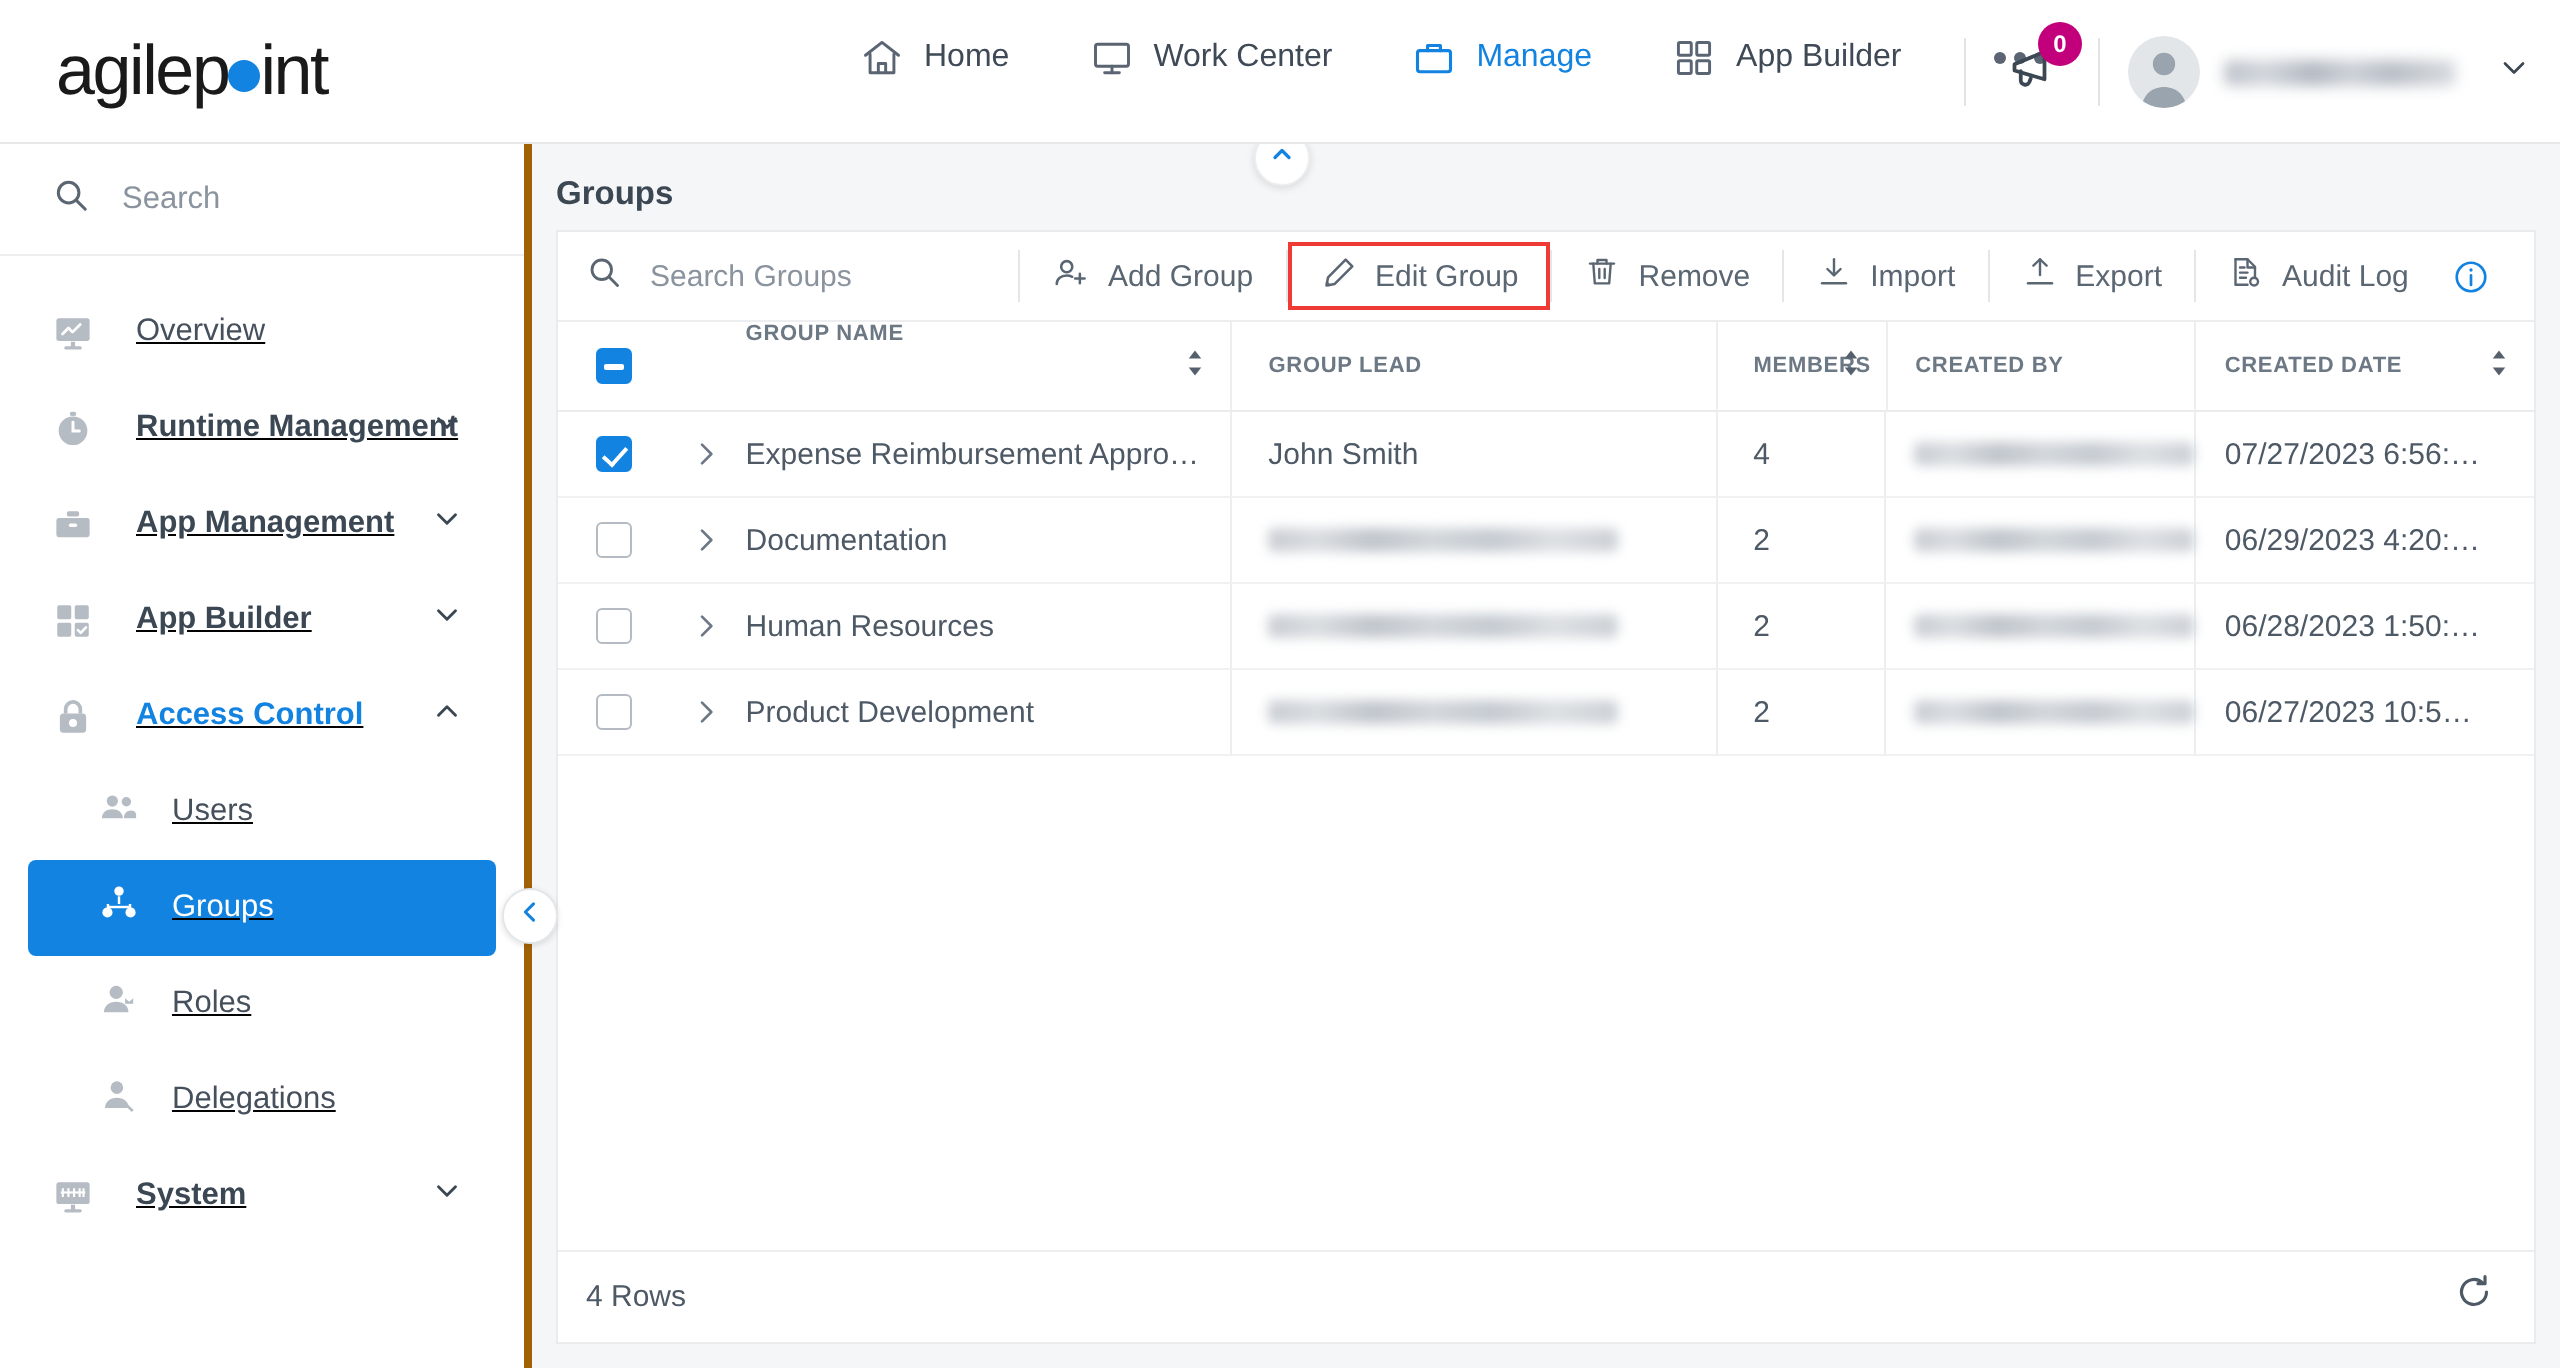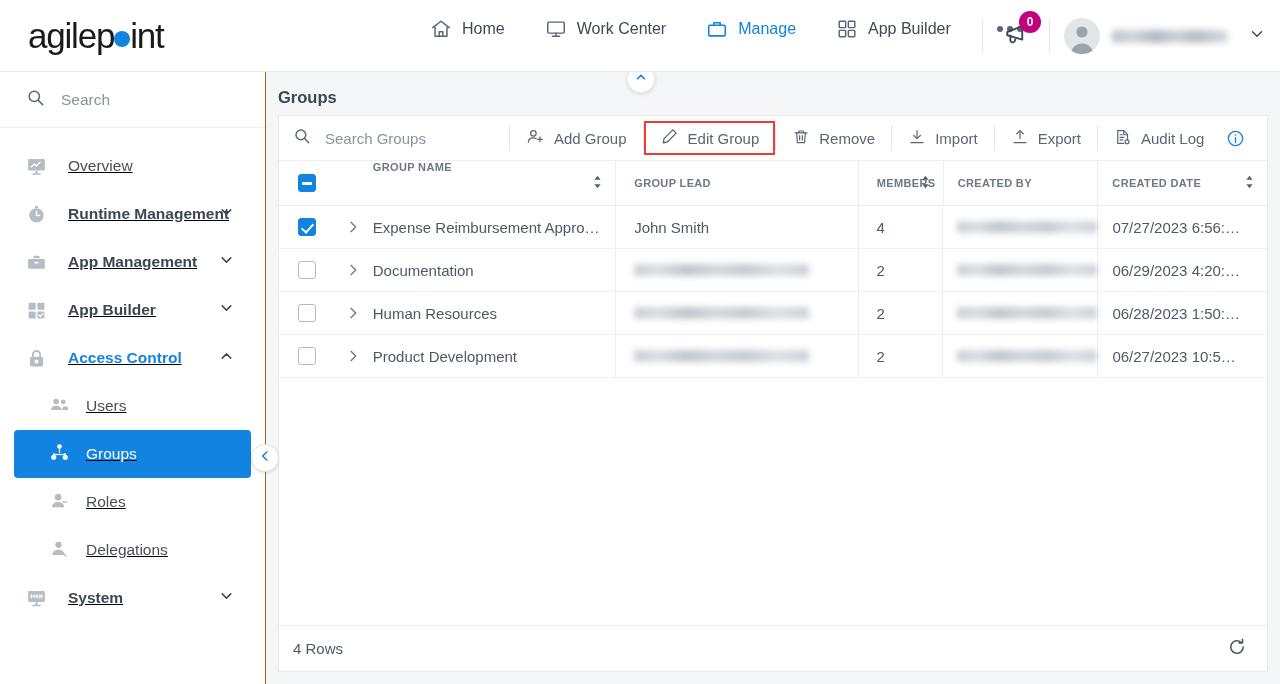--- a/index.html
+++ b/index.html
@@ -50,21 +50,21 @@
   .username-blur {
     width:116px; height:13px; margin-left:12px; border-radius:3px;
     background:linear-gradient(90deg,#b9bfc7 0%, #cfd4da 18%, #aeb5bd 38%, #c9ced4 55%, #b4bac2 72%, #d6dade 100%);
     filter: blur(3.4px); opacity:.95;
   }
   .caret-down { margin-left:20px; cursor:pointer; }
 
   
   .sidebar {
     position:absolute; left:0; top:72px; width:266px; height:612px;
-    background:#ffffff; border-right:1px solid #a16207;
+    background:#ffffff; border-right:4px solid #a16207;
   }
   .sb-search {
     height:56px; display:flex; align-items:center; padding-left:26px; gap:14px;
     border-bottom:1px solid #eceef0; cursor:text;
   }
   .sb-search input {
     border:none; outline:none; font-size:15.5px; color:#5b6673;
     font-family:"Liberation Sans", sans-serif; background:transparent; width:170px;
   }
   .sb-search input::placeholder { color:#8a939e; }

